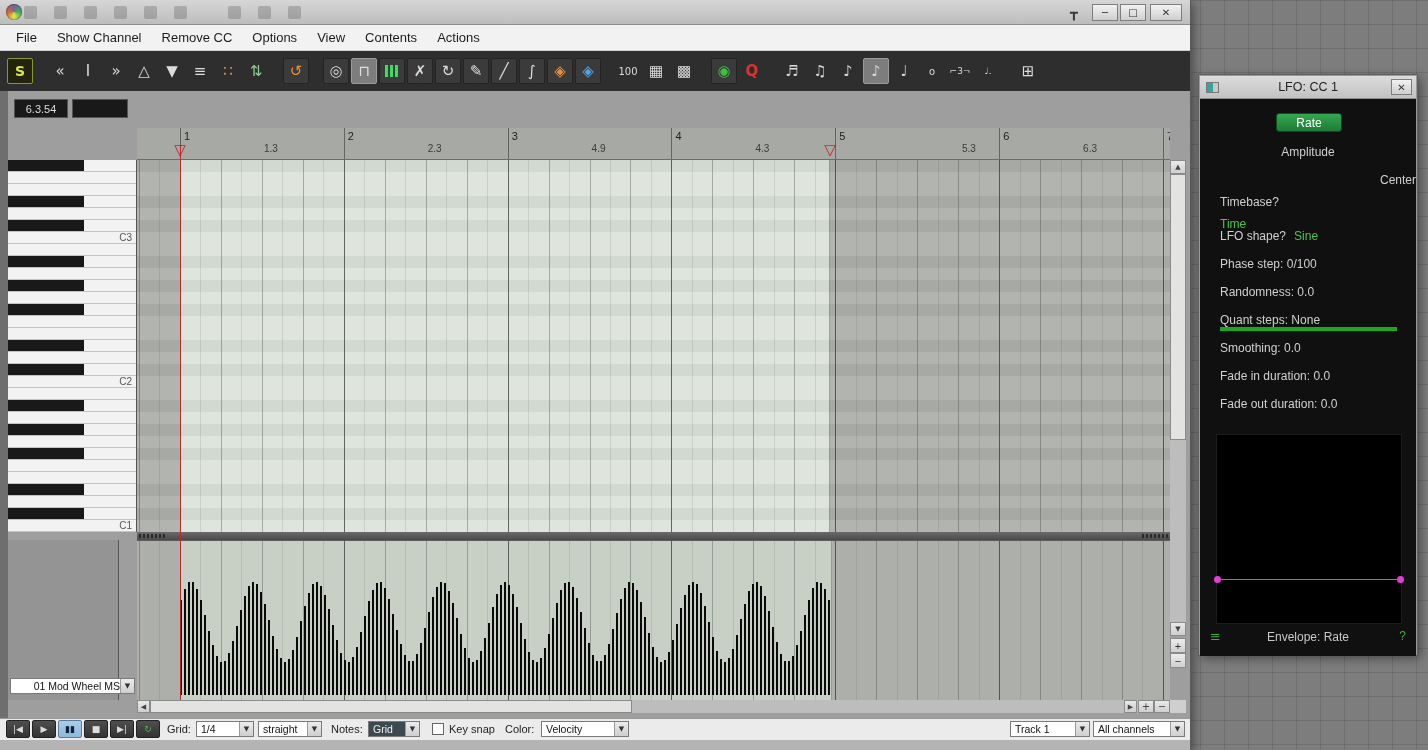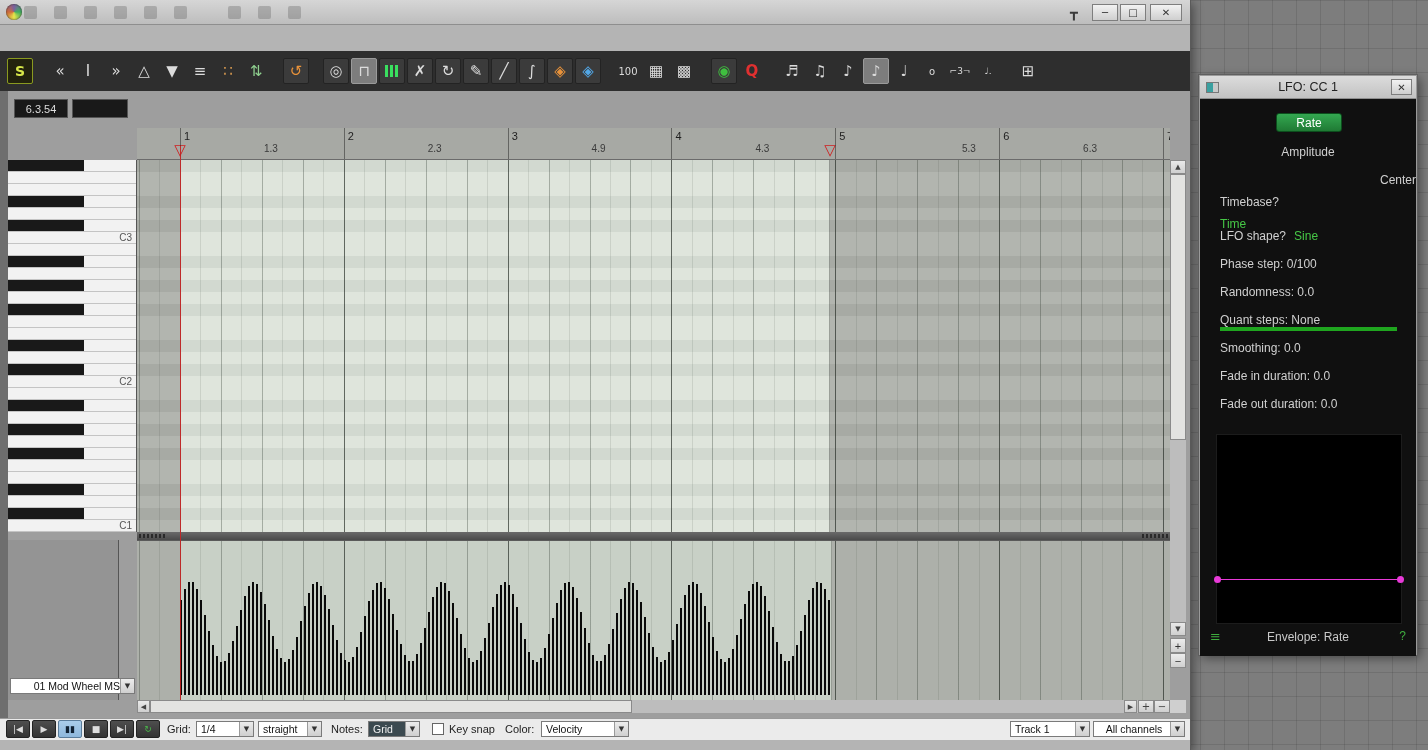--- a/index.html
+++ b/index.html
@@ -172,20 +172,29 @@
       <div class="ghost" style="left: 54px;"></div>
       <div class="ghost" style="left: 84px;"></div>
       <div class="ghost" style="left: 114px;"></div>
       <div class="ghost" style="left: 144px;"></div>
       <div class="ghost" style="left: 174px;"></div>
       <div class="ghost" style="left: 228px;"></div>
       <div class="ghost" style="left: 258px;"></div>
       <div class="ghost" style="left: 288px;"></div>
     </div>
 
+  <div class="menubar">
+      <div class="menu-item">File</div>
+      <div class="menu-item">Show Channel</div>
+      <div class="menu-item">Remove CC</div>
+      <div class="menu-item">Options</div>
+      <div class="menu-item">View</div>
+      <div class="menu-item">Contents</div>
+      <div class="menu-item">Actions</div>
+    </div>
 
   <div class="toolbarbar">
       <div class="tool badge">S</div>
       <div class="tool-sep"></div>
       <div class="tool">«</div>
       <div class="tool">I</div>
       <div class="tool">»</div>
       <div class="tool">△</div>
       <div class="tool">▼</div>
       <div class="tool">≡</div>
@@ -550,21 +559,21 @@
     <span class="bb-label" style="left:449px;">Key snap</span>
     <span class="bb-label" style="left:505px;">Color:</span>
     <div class="combo" style="left:541px;top:2px;width:88px;">
       <span class="combo-text">Velocity</span>
       <span class="combo-arrow">▼</span>
     </div>
     <div class="combo" style="left:1010px;top:2px;width:80px;">
       <span class="combo-text">Track 1</span>
       <span class="combo-arrow">▼</span>
     </div>
-    <div class="combo" style="left:1093px;top:2px;width:92px;text-align:center;">
+    <div class="combo" style="left:1093px;top:2px;width:92px;">
       <span class="combo-text">All channels</span>
       <span class="combo-arrow">▼</span>
     </div>
   </div>
 </div>
 
 <div class="lfo-window">
   <div class="lfo-titlebar">
     <div class="lfo-win-icon"></div>
     <div class="lfo-title">LFO: CC 1</div>

